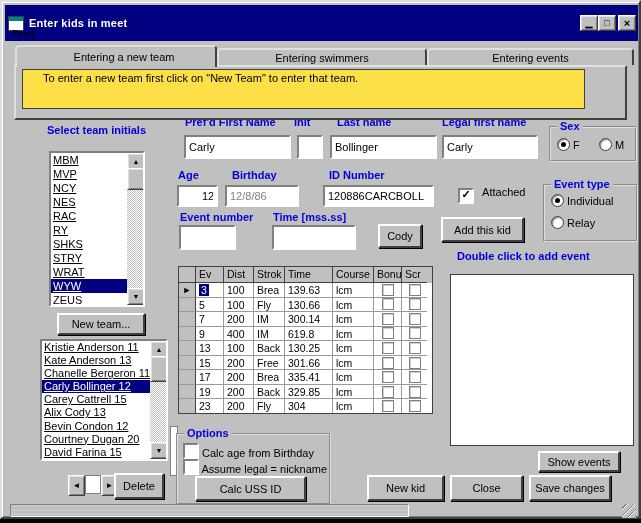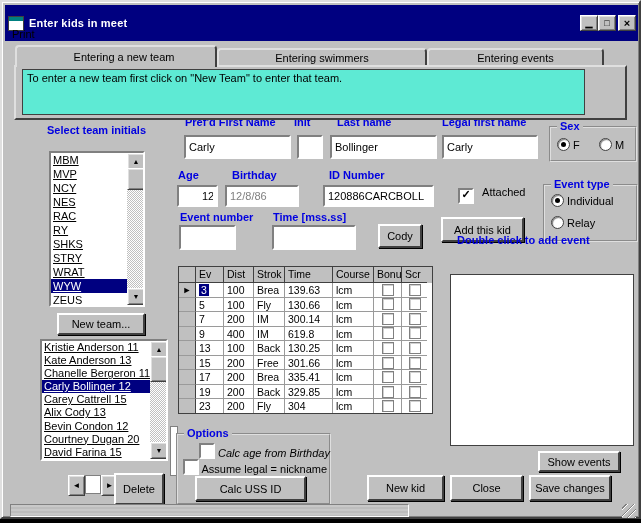--- a/index.html
+++ b/index.html
@@ -25,22 +25,22 @@
     display:flex;align-items:center;justify-content:center;font-size:9px;font-weight:bold;line-height:10px;}
   .tbtn.close{margin-left:2px;font-size:11px;}
   
   .menu-item{left:7px;top:25px;padding:1px 3px;}
   
   .tab{background:#c0c0c0;border:2px solid;border-color:#dfdfdf #404040 #c0c0c0 #dfdfdf;border-bottom:none;
        border-radius:4px 4px 0 0;display:flex;align-items:center;justify-content:center;white-space:nowrap;}
   .tab.active{font-weight:normal;z-index:3;padding-left:16px;}
   #tabpanel{left:12px;top:63px;width:613px;height:55px;background:#c0c0c0;
     border:2px solid;border-color:#dfdfdf #404040 #404040 #dfdfdf;z-index:1;}
-  #infobox{left:20px;top:67px;width:563px;height:46px;background:#5eead4;border:1px solid #404040;
-    padding:2px 4px;z-index:2;}
+  #infobox{left:20px;top:67px;width:563px;height:40px;background:#fde047;border:1px solid #404040;
+    padding:2px 20px;z-index:2;}
   
   .btn{background:#c0c0c0;border:2px solid;border-color:#fff #404040 #404040 #fff;
     box-shadow:1px 1px 0 #000;display:flex;align-items:center;justify-content:center;
     font-size:11px;white-space:nowrap;cursor:default;}
   .tb{background:#fff;border:2px solid;border-color:#808080 #fff #fff #808080;
     font-family:"Liberation Sans",sans-serif;font-size:11px;padding:1px 3px;outline:none;}
   .sunken{background:#fff;border:2px solid;border-color:#808080 #fff #fff #808080;}
   .bluelbl{color:#0000e0;font-weight:bold;white-space:nowrap;}
   .grp{border:2px groove #dfdfdf;}
   .grp-lbl{position:absolute;top:-8px;left:6px;background:#c0c0c0;padding:0 3px;}
@@ -107,21 +107,21 @@
   </div>
 
   <div class="abs menu-item">Print</div>
 
   <div class="abs tab active" style="left:13px;top:43px;width:202px;height:22px;">
       <span>Entering a new team</span>
     </div>
   <div class="abs tab" style="left:215px;top:46px;width:210px;height:17px;">
       <span>Entering swimmers</span>
     </div>
-  <div class="abs tab" style="left:425px;top:46px;width:177px;height:17px;">
+  <div class="abs tab" style="left:425px;top:46px;width:207px;height:17px;">
       <span>Entering events</span>
     </div>
   <div id="tabpanel" class="abs"></div>
   <div id="infobox" class="abs">To enter a new team first click on "New Team" to enter that team.</div>
 
   <div class="abs bluelbl" style="left:45px;top:122px;">Select team initials</div>
   <div class="abs sunken lb" style="left:47px;top:149px;width:96px;height:156px;">
     <div class="items" style="line-height:14px;">
         <div class="list-item">MBM</div>
         <div class="list-item">MVP</div>
@@ -160,21 +160,21 @@
       <span class="sb-thumb" style="top:15px;height:24px;"></span>
       <span class="sb-btn" style="bottom:0;">▼</span>
     </div>
   </div>
 
   <div class="abs" style="left:66px;top:473px;display:flex;">
     <span class="spin-btn">◄</span>
     <span style="width:16px;height:19px;background:#fff;border:1px solid #808080;box-sizing:border-box;"></span>
     <span class="spin-btn">►</span>
   </div>
-  <div class="abs btn" style="left:112px;top:471px;width:50px;height:32px;">Delete</div>
+  <div class="abs btn" style="left:112px;top:471px;width:50px;height:26px;">Delete</div>
 
   <div class="abs" style="left:168px;top:424px;width:8px;height:50px;background:#fff;border:1px solid #808080;"></div>
 
   <div class="abs bluelbl" style="left:183px;top:114px;">Pref'd First Name</div>
   <div class="abs bluelbl" style="left:292px;top:114px;">Init</div>
   <div class="abs bluelbl" style="left:335px;top:114px;">Last name</div>
   <div class="abs bluelbl" style="left:440px;top:114px;">Legal first name</div>
   <input class="abs tb" style="left: 182px; top: 133px; width: 107px; height: 24px;" value="Carly">
   <input class="abs tb" style="left: 295px; top: 133px; width: 26px; height: 24px;" value="">
   <input class="abs tb" style="left: 328px; top: 133px; width: 107px; height: 24px;" value="Bollinger">
@@ -204,21 +204,21 @@
     <span style="position:absolute;left:6px;top:30px;white-space:nowrap;"><span class="radio"></span> <span>Relay</span></span>
   </div>
 
   <div class="abs bluelbl" style="left:178px;top:209px;">Event number</div>
   <div class="abs bluelbl" style="left:271px;top:209px;">Time [mss.ss]</div>
   <input class="abs tb" style="left: 177px; top: 223px; width: 57px; height: 25px;" value="">
   <input class="abs tb" style="left: 270px; top: 223px; width: 84px; height: 25px;" value="">
   <div class="abs btn" style="left:376px;top:222px;width:44px;height:24px;">Cody</div>
   <div class="abs btn" style="left:439px;top:215px;width:83px;height:25px;">Add this kid</div>
 
-  <div class="abs bluelbl" style="left:455px;top:232px;">Double click to add event</div>
+  <div class="abs bluelbl" style="left:455px;top:248px;">Double click to add event</div>
 
   <div id="grid" class="abs">
     <div class="grid-hdr" id="grid-header">
         <div class="gcell ghead c-sel"></div>
         <div class="gcell ghead c-ev">Ev</div>
         <div class="gcell ghead c-dist">Dist</div>
         <div class="gcell ghead c-strok">Strok</div>
         <div class="gcell ghead c-time">Time</div>
         <div class="gcell ghead c-course">Course</div>
         <div class="gcell ghead c-bonu">Bonu</div>
@@ -354,21 +354,21 @@
       </div>
   </div>
 
   <div class="abs" style="left:448px;top:272px;width:184px;height:172px;background:#fff;border:1px solid #404040;">
     <div></div>
   </div>
   <div class="abs btn" style="left:536px;top:449px;width:82px;height:21px;">Show events</div>
 
   <div class="abs grp" style="left:174px;top:431px;width:155px;height:72px;">
     <span class="grp-lbl bluelbl">Options</span>
-    <span style="position:absolute;left:21px;top:8px;white-space:nowrap;font-style:italic;"><span class="cb"></span> <span>Calc age from Birthday</span></span>
+    <span style="position:absolute;left:5px;top:8px;white-space:nowrap;"><span class="cb"></span> <span>Calc age from Birthday</span></span>
     <span style="position:absolute;left:5px;top:24px;white-space:nowrap;"><span class="cb"></span> <span>Assume legal = nickname</span></span>
     <div class="btn" style="position:absolute;left:17px;top:41px;width:107px;height:21px;">Calc USS ID</div>
   </div>
 
   <div class="abs btn" style="left:365px;top:473px;width:77px;height:26px;">New kid</div>
   <div class="abs btn" style="left:448px;top:473px;width:73px;height:26px;">Close</div>
   <div class="abs btn" style="left:527px;top:473px;width:82px;height:26px;">Save changes</div>
 
   <div id="statuspanel" class="abs"></div>
   <div id="grip" class="abs"></div>

